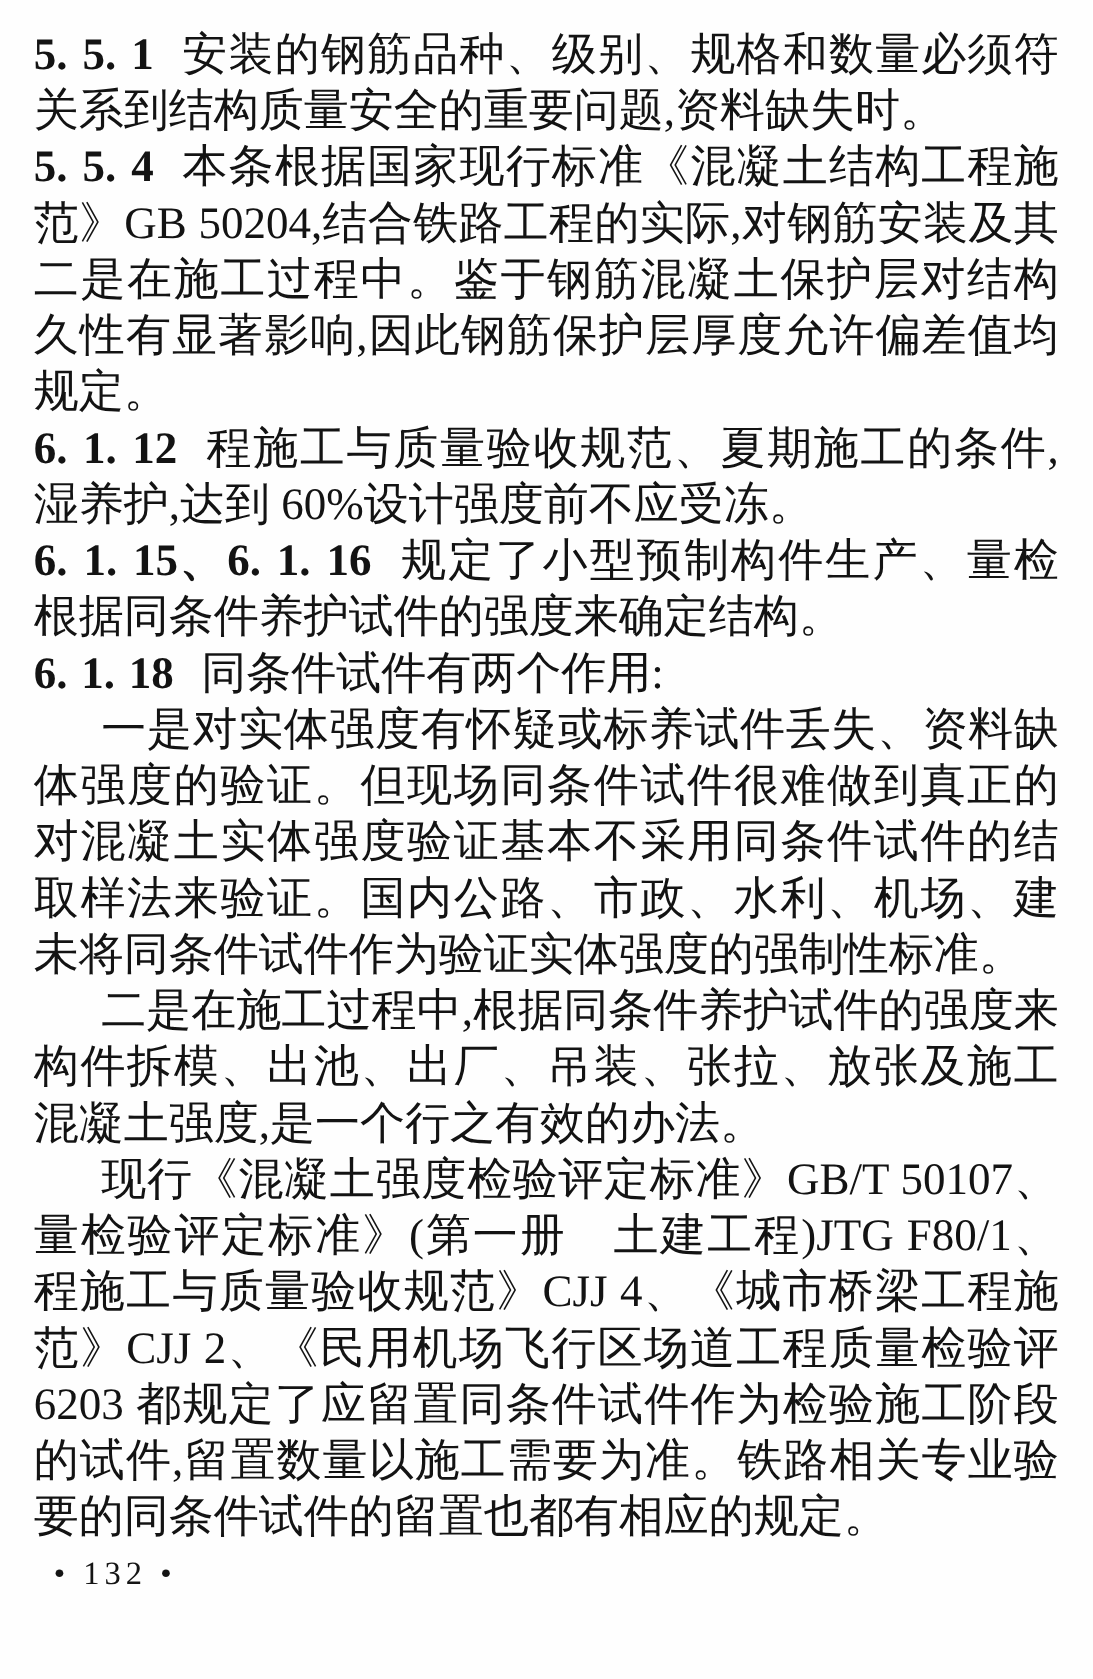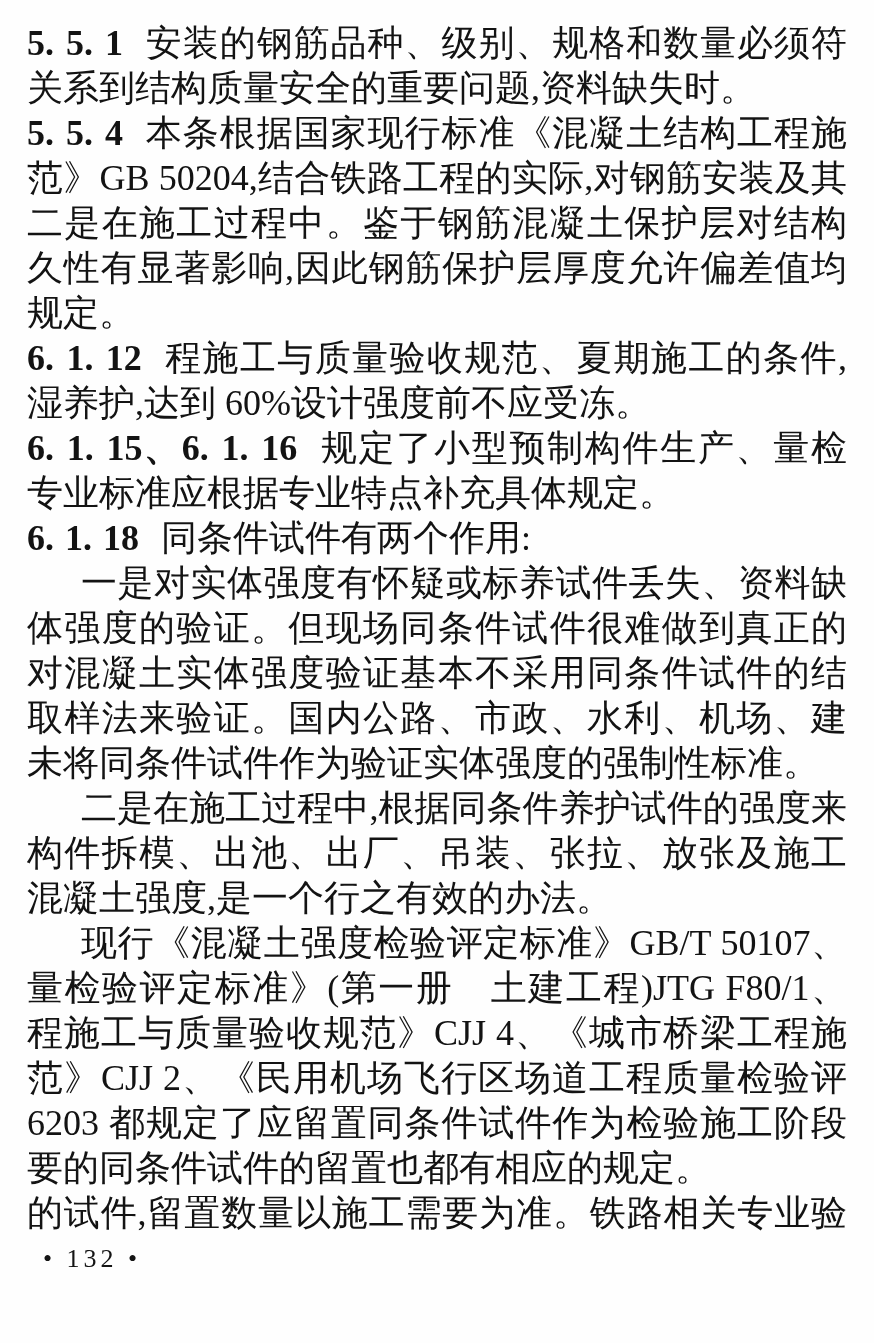--- a/index.html
+++ b/index.html
@@ -72,21 +72,21 @@
         <div class="line fill">二是在施工过程中。鉴于钢筋混凝土保护层对结构的承载力和耐</div>
         <div class="line fill">久性有显著影响,因此钢筋保护层厚度允许偏差值均从严作了</div>
         <div class="line">规定。</div>
       </div>
       <div class="para">
         <div class="line fill"><b class="num">6. 1. 12</b><span>程施工与质量验收规范、夏期施工的条件,冬、夏期施</span></div>
         <div class="line">湿养护,达到 60%设计强度前不应受冻。</div>
       </div>
       <div class="para">
         <div class="line fill"><b class="num">6. 1. 15、6. 1. 16</b><span>规定了小型预制构件生产、量检验评定标准,各</span></div>
-        <div class="line">专业标准应根据专业特点补充具体规定。</div>
+        <div class="line">根据同条件养护试件的强度来确定结构。</div>
       </div>
       <div class="para">
         <div class="line"><b class="num">6. 1. 18</b><span>同条件试件有两个作用:</span></div>
       </div>
       <div class="para">
         <div class="line fill indent">一是对实体强度有怀疑或标养试件丢失、资料缺失时,进行实</div>
         <div class="line fill">体强度的验证。但现场同条件试件很难做到真正的同条件养护,</div>
         <div class="line fill">对混凝土实体强度验证基本不采用同条件试件的结果而采用钻芯</div>
         <div class="line fill">取样法来验证。国内公路、市政、水利、机场、建筑等行业标准中均</div>
         <div class="line">未将同条件试件作为验证实体强度的强制性标准。</div>
@@ -95,18 +95,18 @@
         <div class="line fill indent">二是在施工过程中,根据同条件养护试件的强度来确定结构</div>
         <div class="line fill">构件拆模、出池、出厂、吊装、张拉、放张及施工期间临时负荷时的</div>
         <div class="line">混凝土强度,是一个行之有效的办法。</div>
       </div>
       <div class="para">
         <div class="line fill indent">现行《混凝土强度检验评定标准》GB/T 50107、《公路工程质</div>
         <div class="line fill">量检验评定标准》(第一册　土建工程)JTG F80/1、《城镇道路工</div>
         <div class="line fill">程施工与质量验收规范》CJJ 4、《城市桥梁工程施工与质量验收规</div>
         <div class="line fill">范》CJJ 2、《民用机场飞行区场道工程质量检验评定标准》MH</div>
         <div class="line fill">6203 都规定了应留置同条件试件作为检验施工阶段混凝土强度</div>
+        <div class="line fill">的试件,留置数量以施工需要为准。铁路相关专业验标对施工需</div>
         <div class="line">要的同条件试件的留置也都有相应的规定。</div>
-        <div class="line fill">的试件,留置数量以施工需要为准。铁路相关专业验标对施工需</div>
       </div>
     </div>
   <div class="page-number">• 132 •</div>
 </div>
 
 </body></html>

